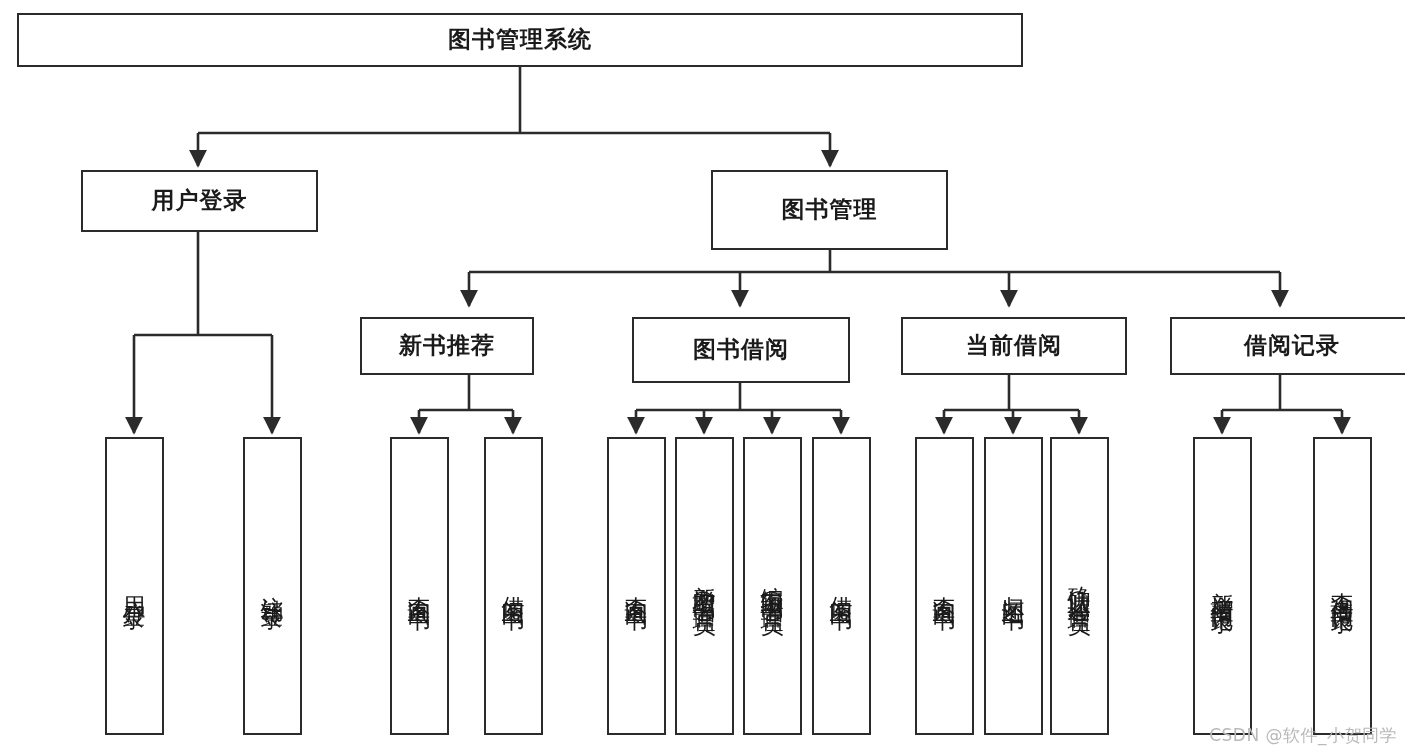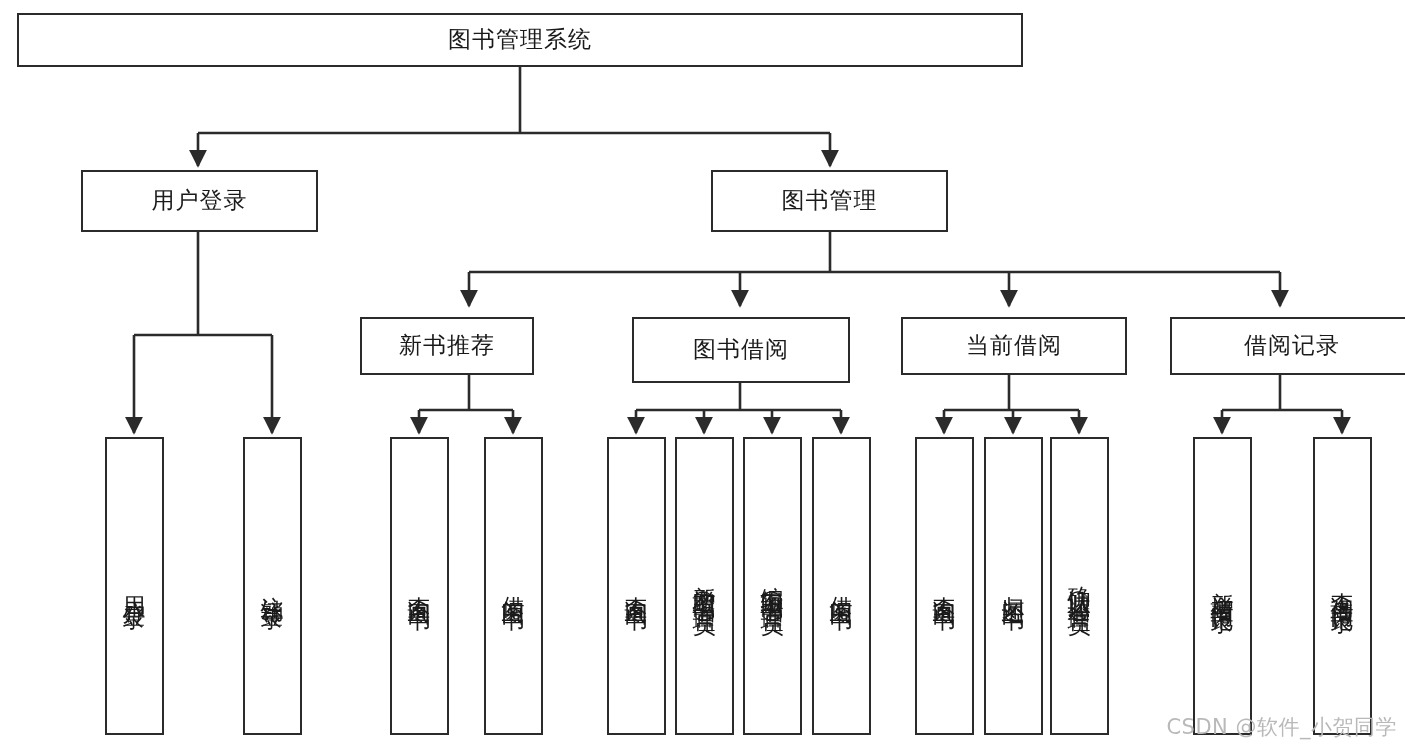--- a/index.html
+++ b/index.html
@@ -33,42 +33,43 @@
     border: 2.5px solid #2b2b2b;
     display: flex;
     align-items: center;
     justify-content: center;
     color: #1a1a1a;
   }
   .node.horiz {
     font-size: 23px;
     letter-spacing: 1px;
     line-height: 1.2;
+    font-weight: bold;
   }
   .node.vert {
     writing-mode: vertical-rl;
     text-orientation: upright;
     font-size: 23px;
     letter-spacing: 4px;
     line-height: 1.05;
     padding: 4px 0;
     align-items: center;
     justify-content: center;
     text-align: center;
   }
   .node.vert .vlabel {
     writing-mode: vertical-rl;
     text-orientation: upright;
     white-space: nowrap;
   }
   #watermark {
     position: absolute;
     right: 8px;
-    bottom: 6px;
-    font-size: 21px;
+    bottom: 0;
+    font-size: 17px;
     color: #b9b9b9;
     letter-spacing: 0.5px;
     white-space: nowrap;
     font-family: "DejaVu Sans", "Liberation Sans", sans-serif;
   }
 </style>
 </head>
 <body>
 
 <div id="canvas">
@@ -125,21 +126,21 @@
     </g>
   </svg>
 
   <div class="node horiz" style="left:17px; top:13px; width:1006px; height:54px;">
     <span>图书管理系统</span>
   </div>
 
   <div class="node horiz" style="left:81px; top:170px; width:237px; height:62px;">
     <span>用户登录</span>
   </div>
-  <div class="node horiz" style="left:711px; top:170px; width:237px; height:62px;">
+  <div class="node horiz" style="left:711px; top:170px; width:237px; height:80px;">
     <span>图书管理</span>
   </div>
 
   <div class="node horiz" style="left:360px; top:317px; width:174px; height:58px;">
     <span>新书推荐</span>
   </div>
   <div class="node horiz" style="left:632px; top:317px; width:218px; height:66px;">
     <span>图书借阅</span>
   </div>
   <div class="node horiz" style="left:901px; top:317px; width:226px; height:58px;">

